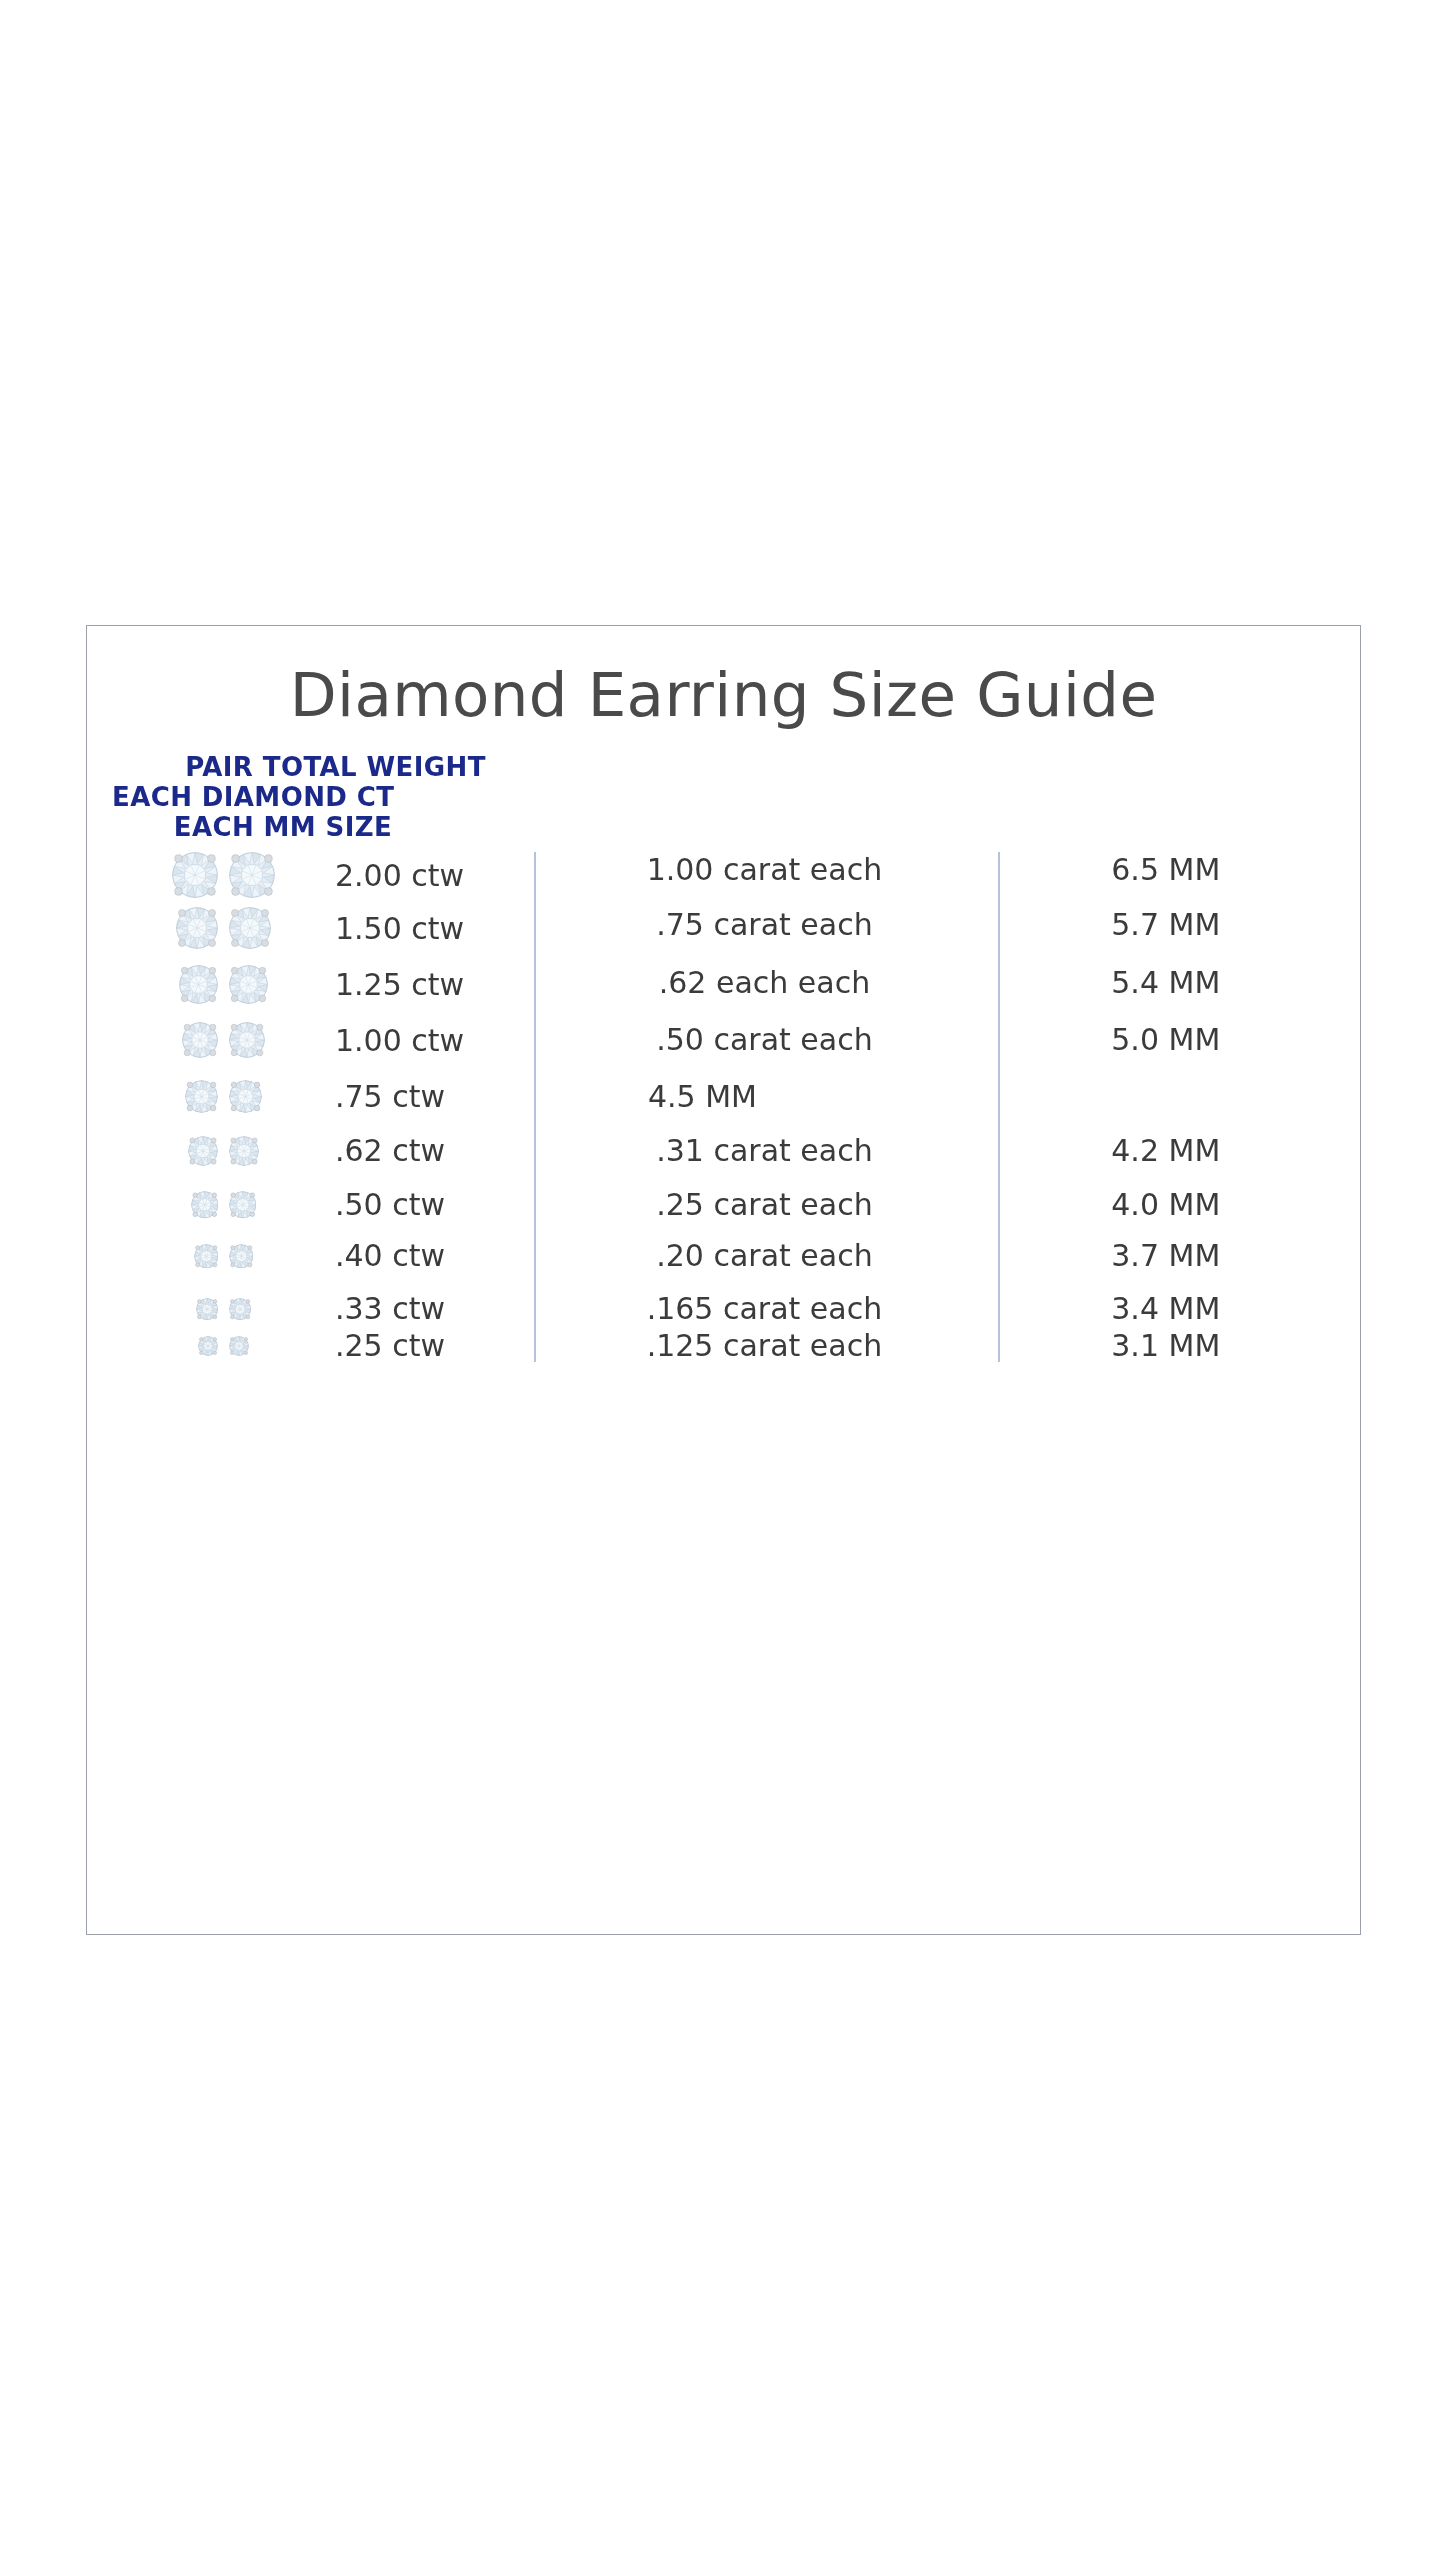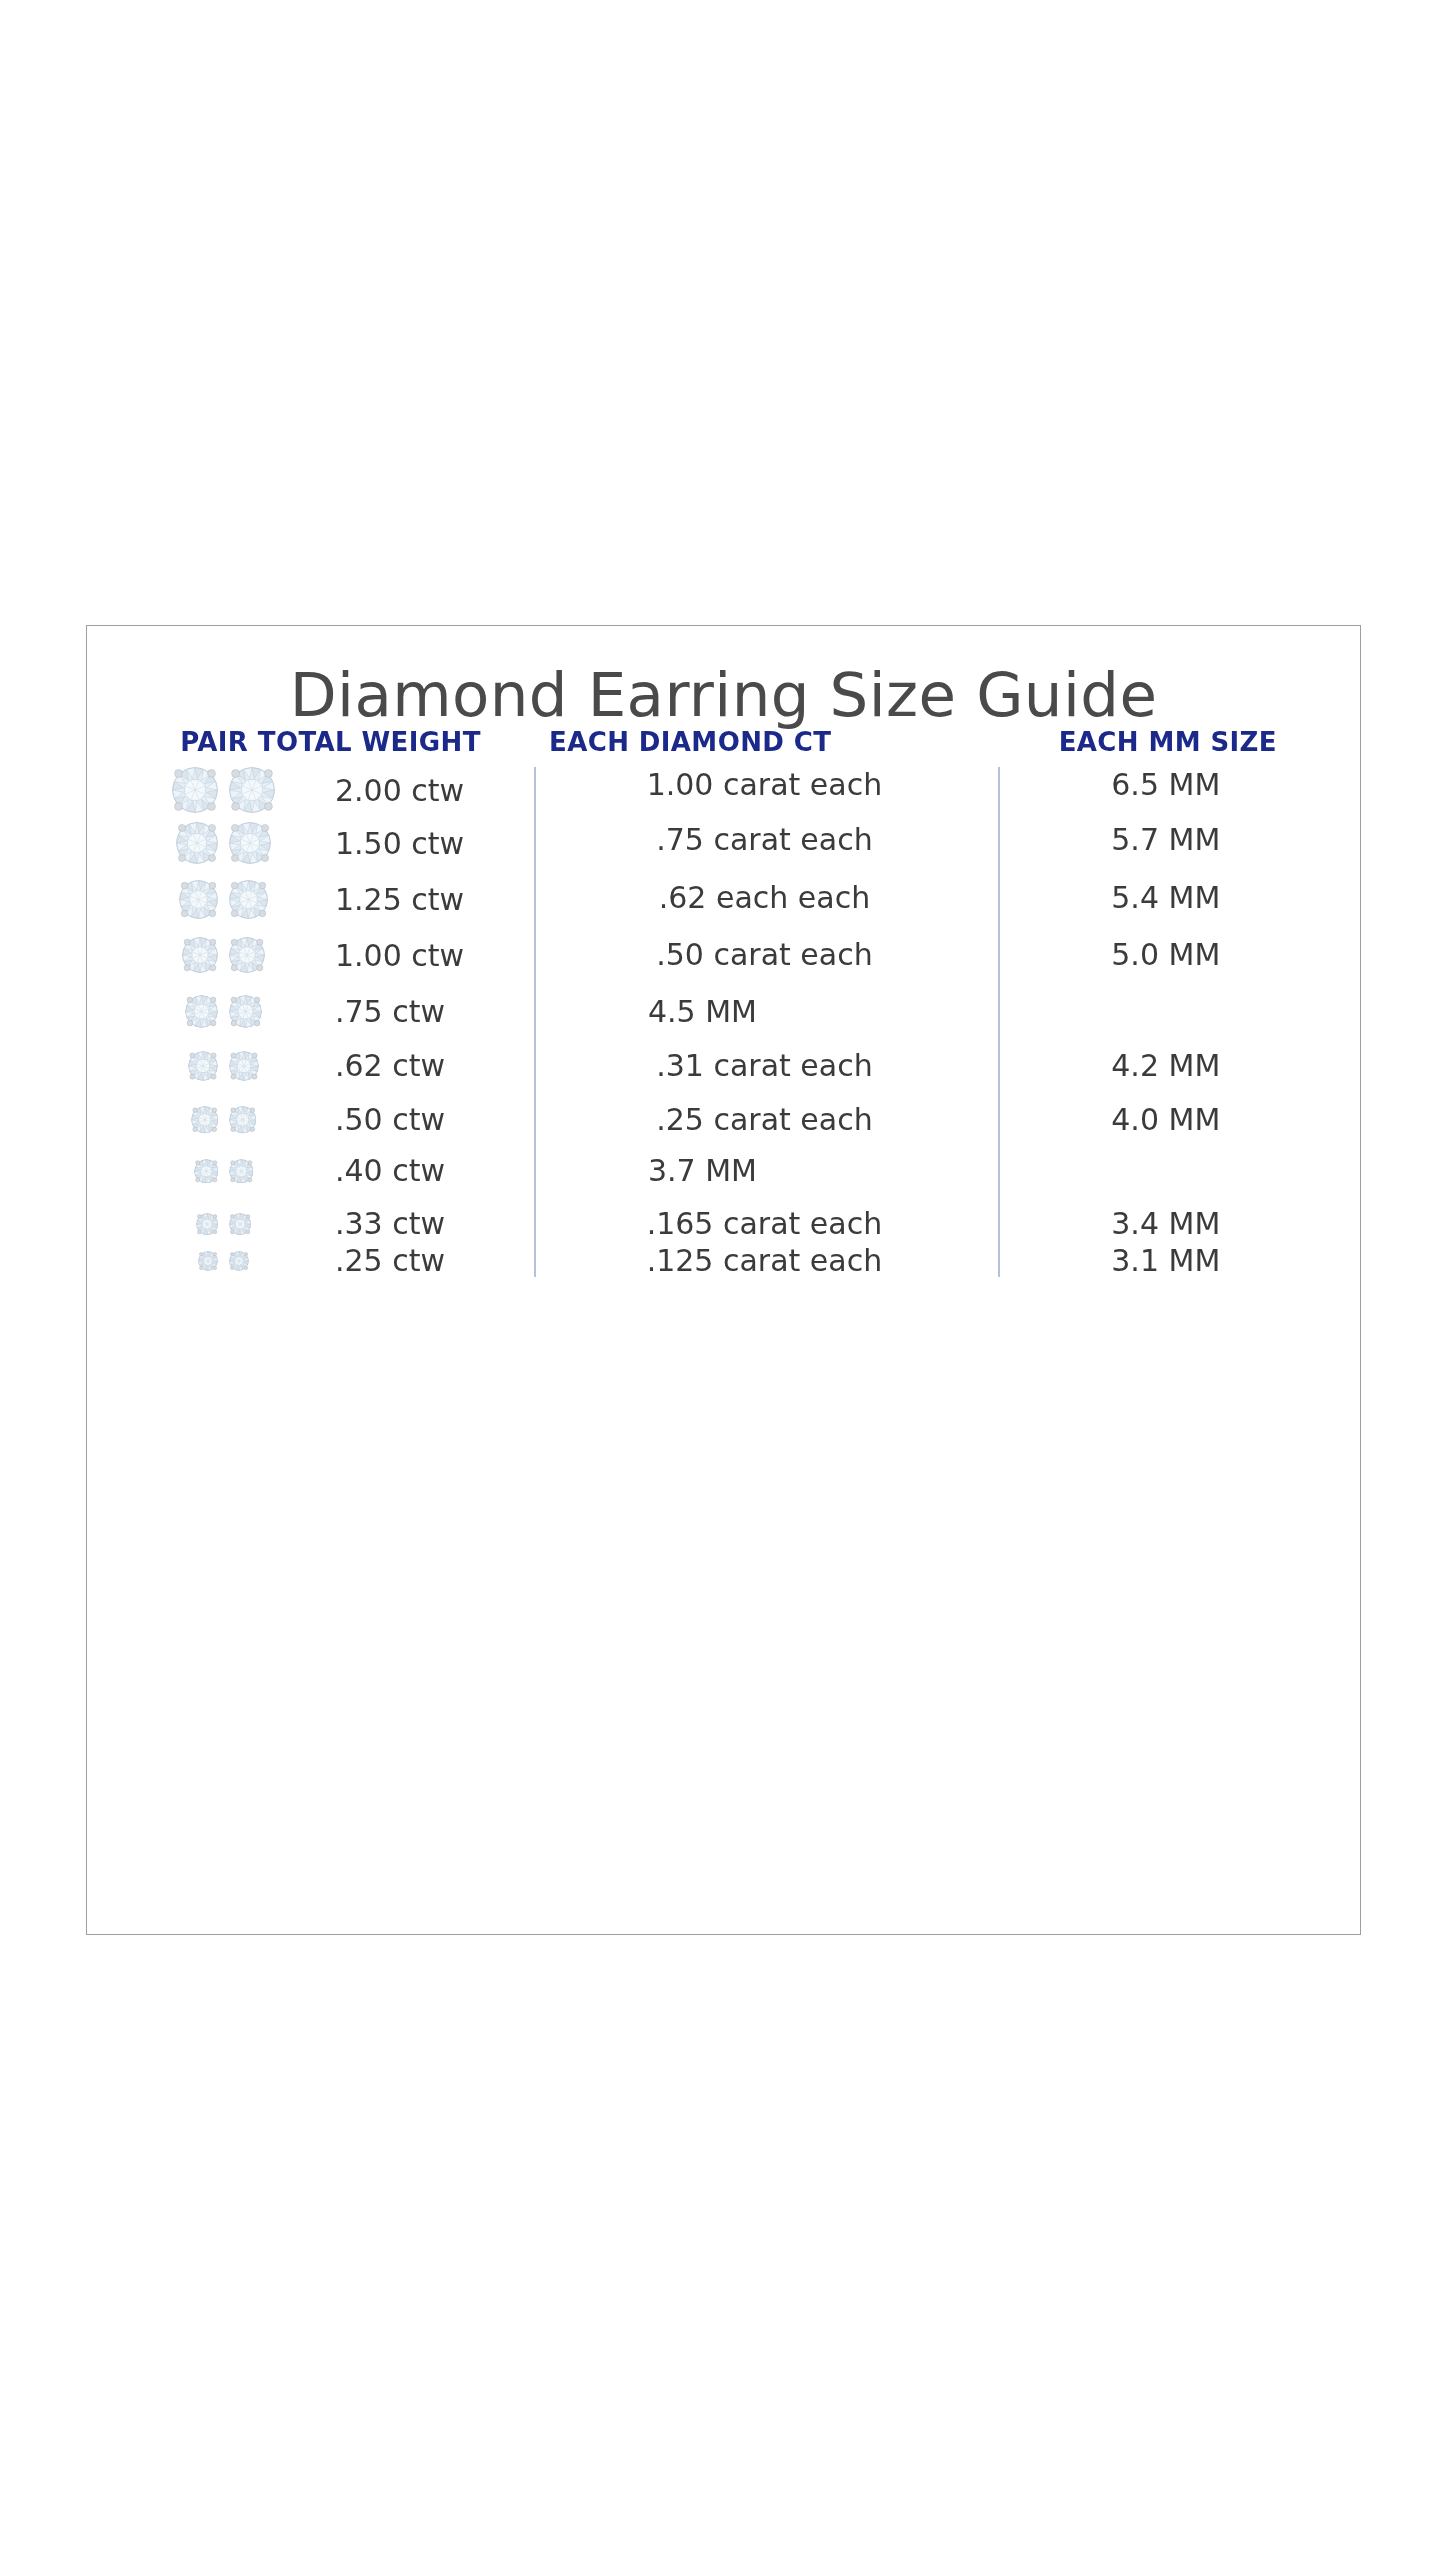--- a/index.html
+++ b/index.html
@@ -34,22 +34,24 @@
     font-weight: 400;
     letter-spacing: 0.4px;
     margin-top: 37px;
     line-height: 1.05;
     font-family: "DejaVu Sans", sans-serif;
   }
 
   
   #column-headers {
     display: flex;
+    margin-top: 25px;
     padding: 0 25px;
     box-sizing: border-box;
+    flex-direction: column;
   }
   .col-head {
     color: #1b2a8a;
     font-size: 26px;
     font-weight: bold;
     letter-spacing: 0.4px;
     text-align: center;
     font-family: "DejaVu Sans", sans-serif;
   }
   .col-head.pair   { width: 447px; text-align: center; }
@@ -741,20 +743,21 @@
                   <line x1="16.5" y1="16.5" x2="23.7" y2="13.5" stroke="#c8d6e2" stroke-width="0.6"></line>
                   <circle cx="5.0" cy="5.0" r="2.8" fill="#d7dde2" stroke="#a9b3bb" stroke-width="0.6"></circle>
                   <circle cx="28.0" cy="5.0" r="2.8" fill="#d7dde2" stroke="#a9b3bb" stroke-width="0.6"></circle>
                   <circle cx="5.0" cy="28.0" r="2.8" fill="#d7dde2" stroke="#a9b3bb" stroke-width="0.6"></circle>
                   <circle cx="28.0" cy="28.0" r="2.8" fill="#d7dde2" stroke="#a9b3bb" stroke-width="0.6"></circle>
   </svg>
               </span>
             </div>
             <div class="ctw-label">.40 ctw</div>
           </div>
+          <div class="cell-each">.20 carat each</div>
           <div class="cell-mm">3.7 MM</div>
         </div>
         <div class="row" style="height: 37px; margin-top: 8px;">
           <div class="cell-pair">
             <div class="studs">
               <span class="diamond">
                 <svg width="22.3" height="22.3" viewBox="0 0 30 30" aria-hidden="true">
     <circle cx="15" cy="15" r="14" fill="#e6eff6" stroke="#a8bccd" stroke-width="1"></circle>
     <polygon points="29.0,15.0 27.9,20.4 22.1,16.4" fill="#dbe6ef" stroke="#b9c9d6" stroke-width="0.6"></polygon>
                   <polygon points="27.9,20.4 24.9,24.9 21.1,19.0" fill="#eef4f9" stroke="#b9c9d6" stroke-width="0.6"></polygon>

